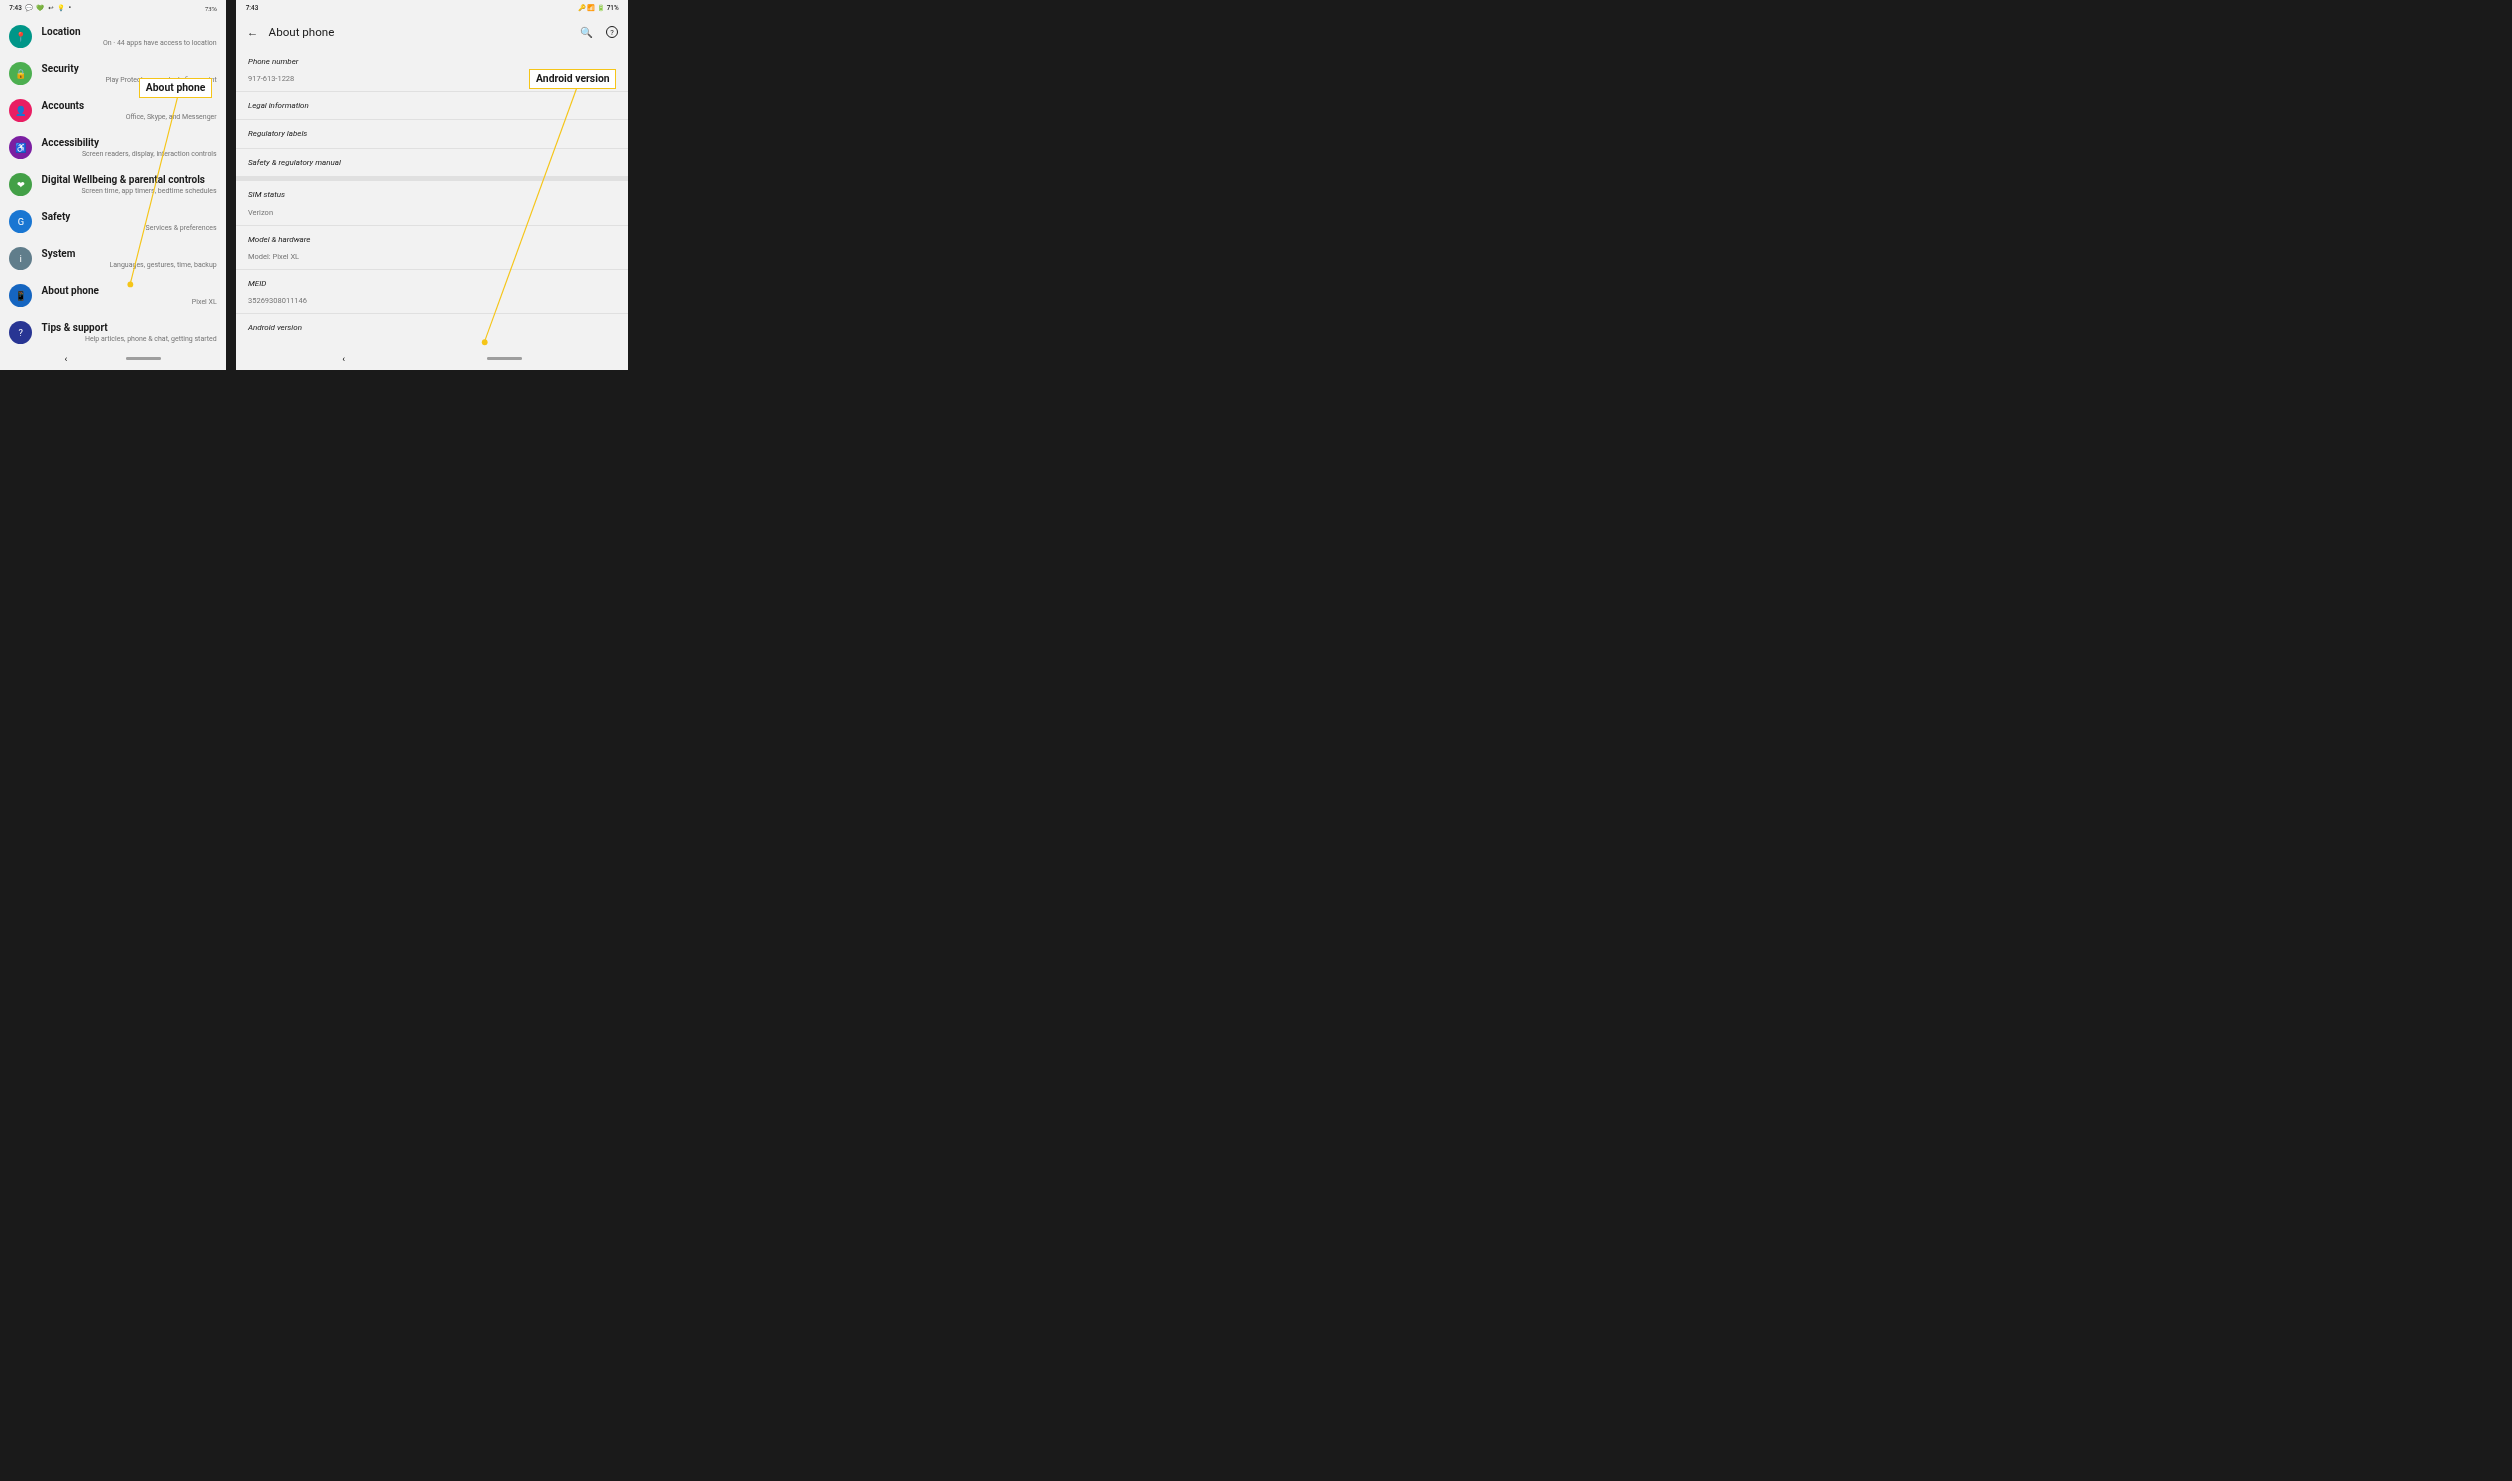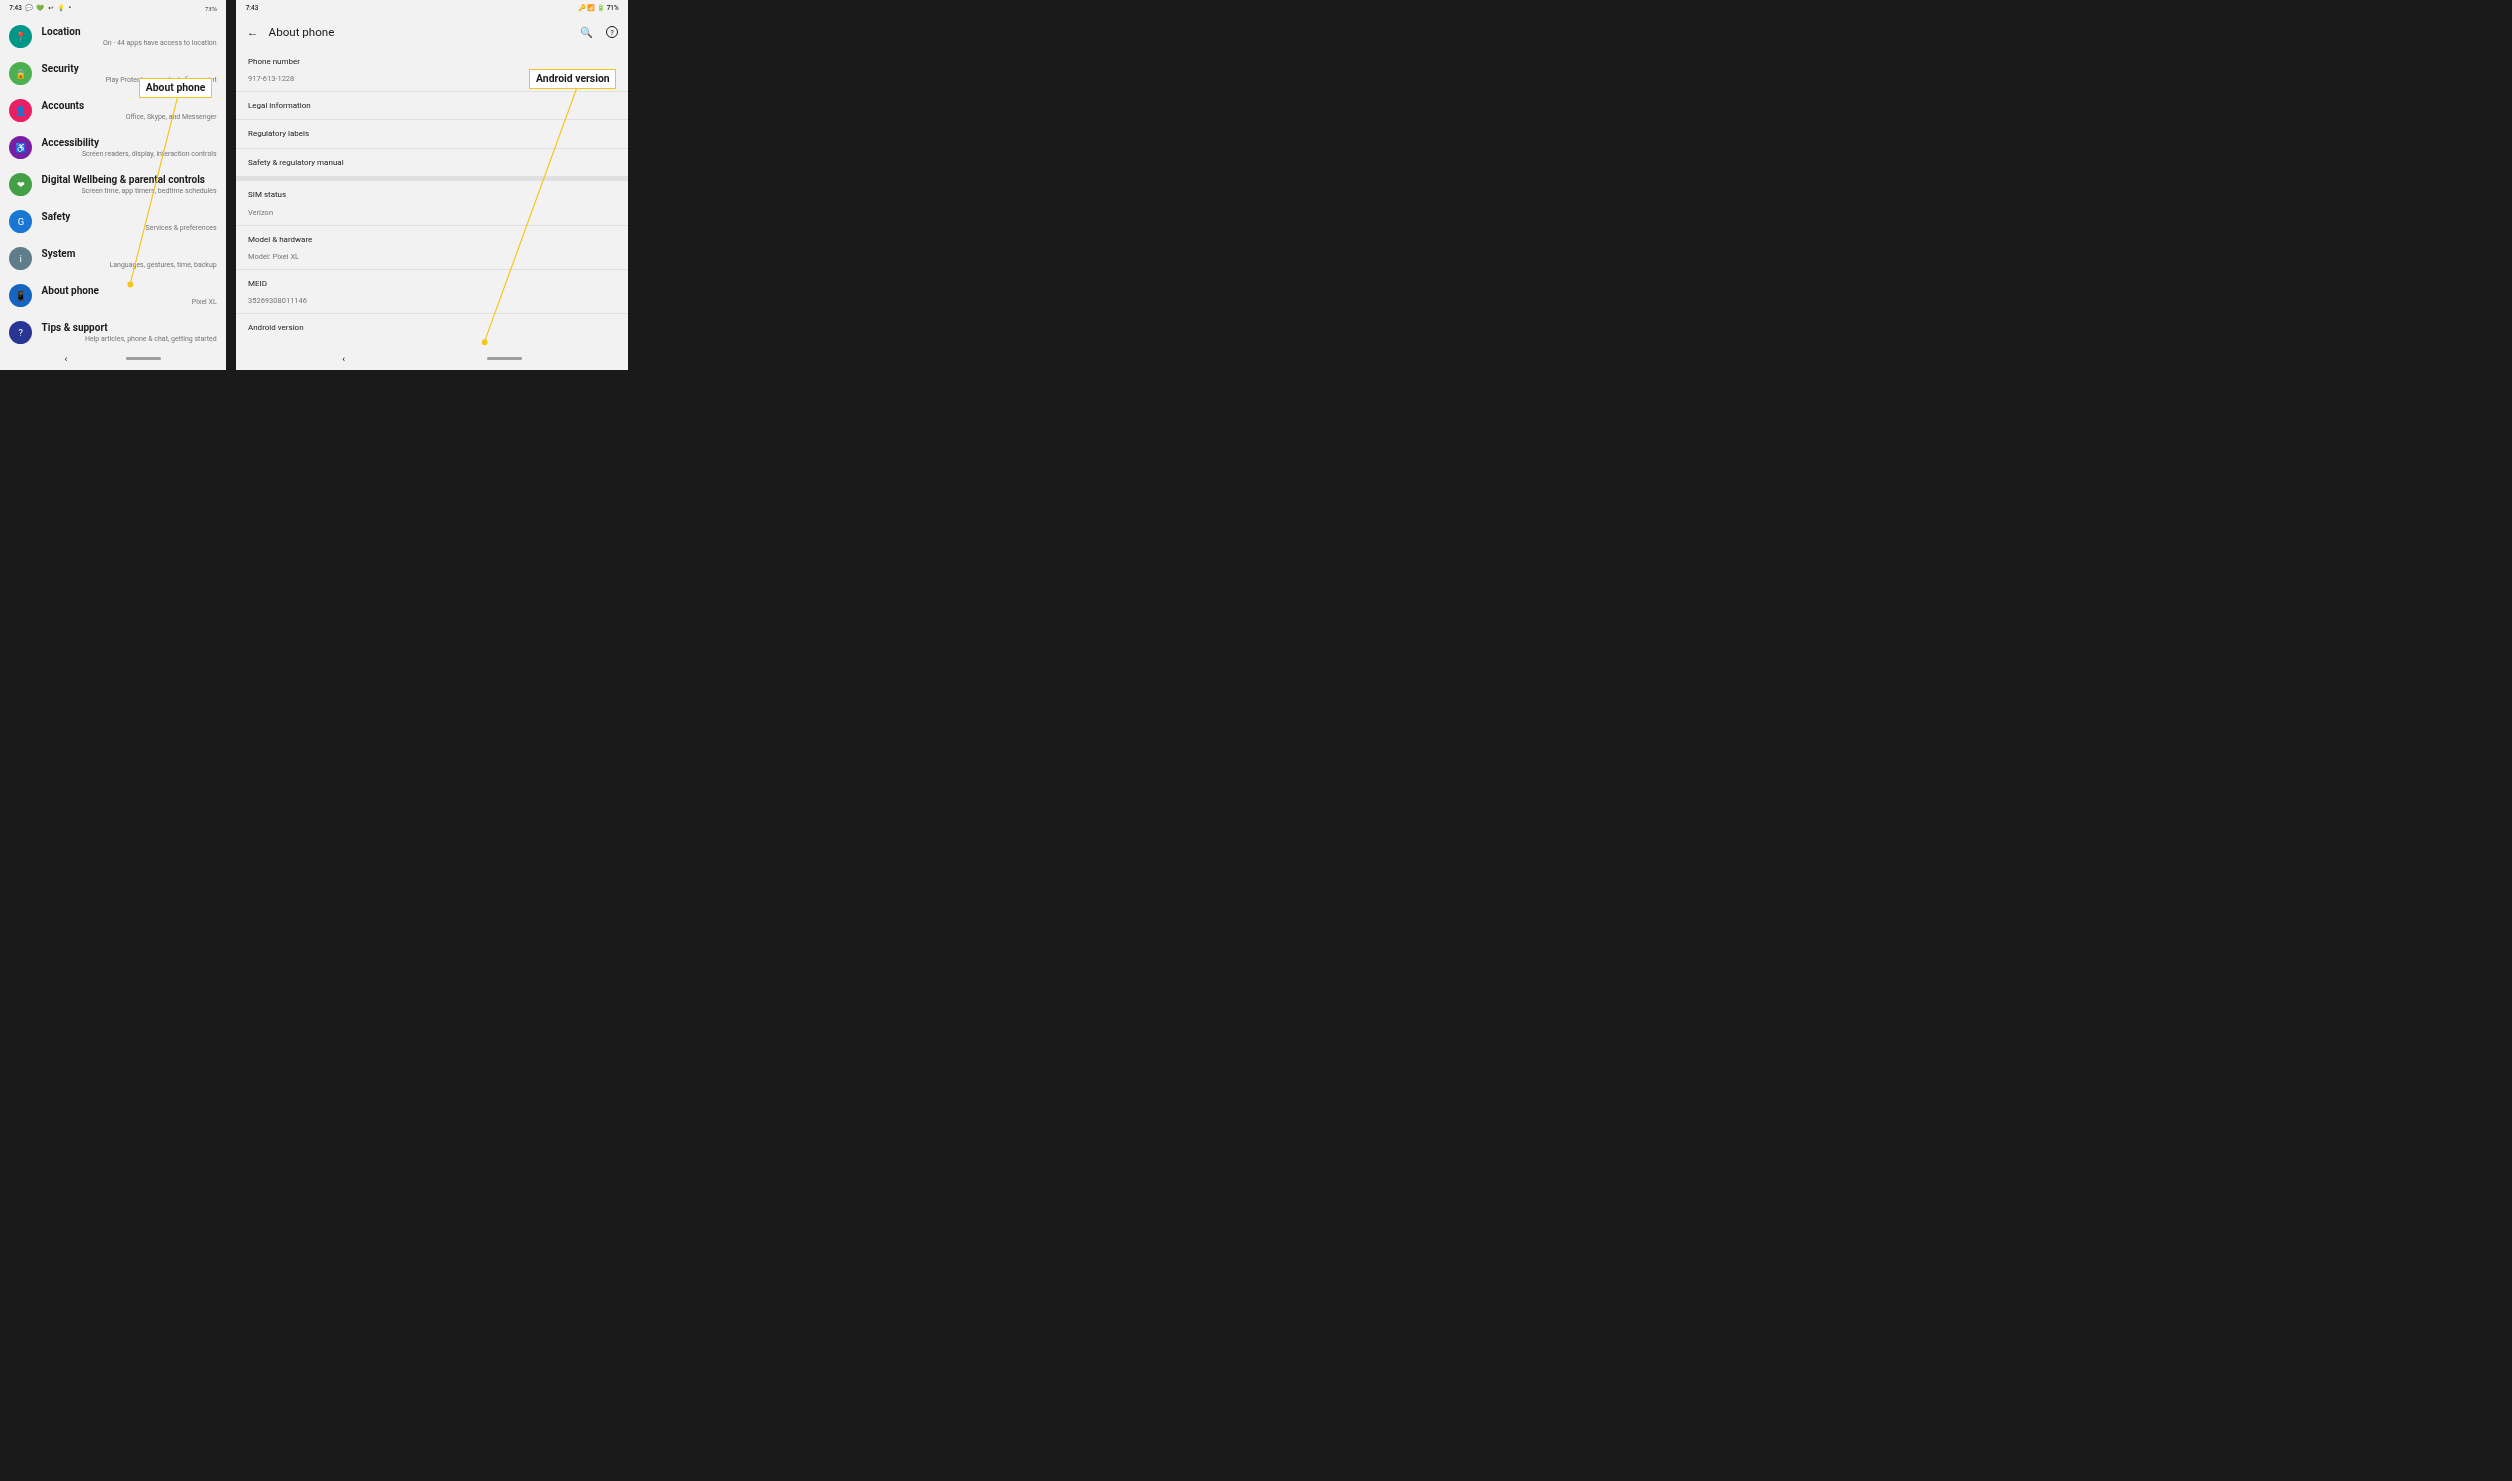--- a/index.html
+++ b/index.html
@@ -201,20 +201,21 @@
       border-bottom: 0.6px solid #e0e0e0;
       cursor: pointer;
     }
 
     .about-item:last-child { border-bottom: none; }
 
     .about-item-title {
       font-size: 8px;
       color: #1a1a1a;
       line-height: 1.4;
+      font-style: italic;
     }
 
     .about-item-subtitle {
       font-size: 7.5px;
       color: #757575;
       margin-top: 7px;
     }
 
     .section-divider {
       height: 4.6px;

